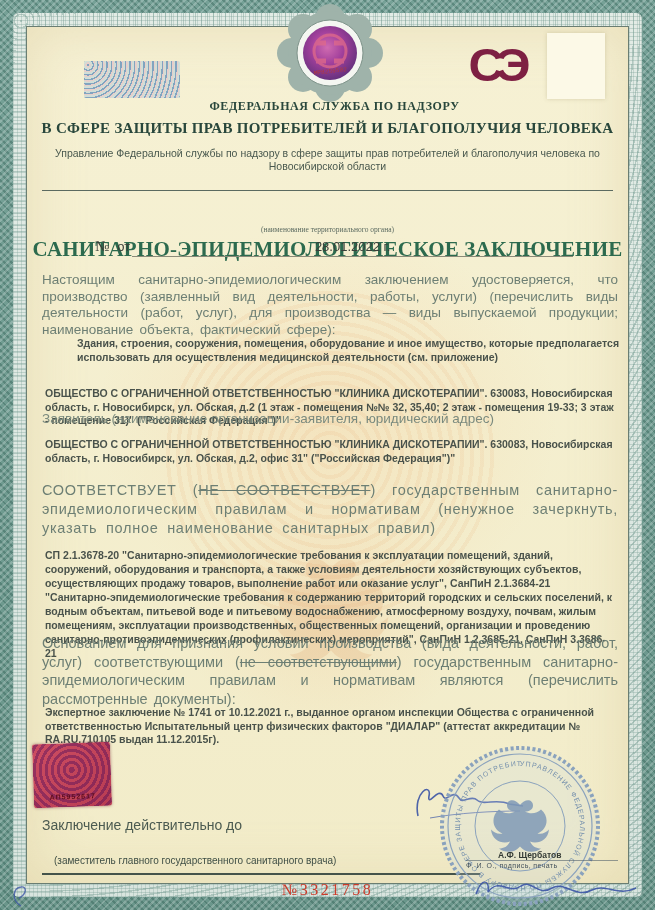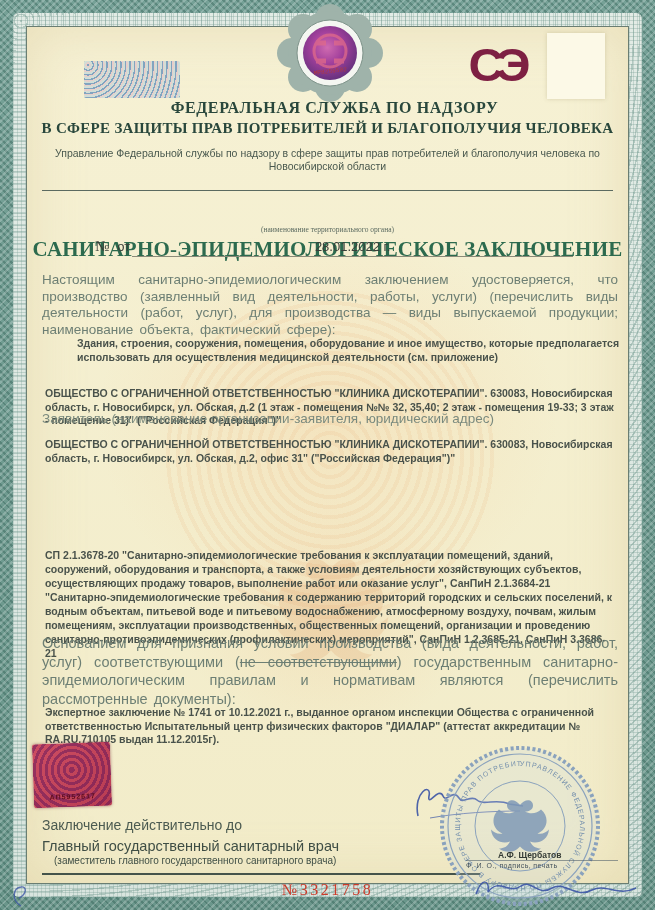--- a/index.html
+++ b/index.html
@@ -37,21 +37,21 @@
       repeating-radial-gradient(circle at 4px 4px, rgba(85,135,185,.85) 0 1.4px, rgba(215,170,195,.55) 1.4px 2.8px, rgba(175,205,220,.6) 2.8px 4.6px);}
   .rosette{position:absolute;left:262px;top:3px;width:136px;height:99px;}
   .se-logo{position:absolute;left:470px;top:40px;width:80px;height:52px;
     font-weight:bold;font-size:47px;line-height:50px;letter-spacing:-7px;color:#7e2043;
     transform:scaleX(1.04);}
   .white-box{position:absolute;left:547px;top:33px;width:58px;height:66px;background:#fcf9e7;
     box-shadow:0 0 4px rgba(120,110,60,.25);}
 
   
   .agency1{position:absolute;top:99px;left:14px;right:0;text-align:center;
-    font-family:"Liberation Serif",serif;font-weight:bold;font-size:16px;color:#29473c;letter-spacing:.6px;}
+    font-family:"Liberation Serif",serif;font-weight:bold;font-size:12px;color:#29473c;letter-spacing:.6px;}
   .agency2{position:absolute;top:120px;left:0;right:0;text-align:center;
     font-family:"Liberation Serif",serif;font-weight:bold;font-size:15px;color:#29473c;letter-spacing:.3px;}
   .terr1{position:absolute;top:147px;left:50px;right:50px;text-align:center;font-size:10.5px;color:#49584e;}
   .terr2{position:absolute;top:160px;left:50px;right:50px;text-align:center;font-size:10.5px;color:#49584e;}
   .t-rule{position:absolute;top:190px;left:42px;right:42px;border-top:1px solid #5b6a60;}
   .t-caption{position:absolute;top:191px;left:0;right:0;text-align:center;
     font-family:"Liberation Serif",serif;font-size:7.5px;color:#5b6a60;margin-top:34px;}
   .doc-title{position:absolute;top:201px;left:0;right:0;text-align:center;
     font-family:"Liberation Serif",serif;font-weight:bold;font-size:21px;color:#2c6a4e;letter-spacing:.2px;margin-top:36px;}
 
@@ -158,38 +158,38 @@
       <span class="ot">от</span>
       <span class="cell c2">28.01.2022 г.</span>
     </div>
 
     <div class="p-certify tpl">Настоящим санитарно-эпидемиологическим заключением удостоверяется, что производство (заявленный вид деятельности, работы, услуги) (перечислить виды деятельности (работ, услуг), для производства — виды выпускаемой продукции; наименование объекта, фактический сфере):</div>
     <div class="e-object entry">Здания, строения, сооружения, помещения, оборудование и иное имущество, которые предполагается использовать для осуществления медицинской деятельности (см. приложение)</div>
     <div class="e-producer entry">ОБЩЕСТВО С ОГРАНИЧЕННОЙ ОТВЕТСТВЕННОСТЬЮ "КЛИНИКА ДИСКОТЕРАПИИ". 630083, Новосибирская область, г. Новосибирск, ул. Обская, д.2 (1 этаж - помещения №№ 32, 35,40; 2 этаж - помещения 19-33; 3 этаж - помещение 31)" ("Российская Федерация")"</div>
     <div class="applicant-label">Заявитель (наименование организации-заявителя, юридический адрес)</div>
     <div class="e-applicant entry">ОБЩЕСТВО С ОГРАНИЧЕННОЙ ОТВЕТСТВЕННОСТЬЮ "КЛИНИКА ДИСКОТЕРАПИИ". 630083, Новосибирская область, г. Новосибирск, ул. Обская, д.2, офис 31" ("Российская Федерация")"</div>
 
+    <div class="p-compliance tpl"><span>СООТВЕТСТВУЕТ (</span><span class="struck">НЕ СООТВЕТСТВУЕТ</span><span>) государственным санитарно-эпидемиологическим правилам и нормативам (ненужное зачеркнуть, указать полное наименование санитарных правил)</span></div>
 
     <div class="e-regs entry">СП 2.1.3678-20 "Санитарно-эпидемиологические требования к эксплуатации помещений, зданий, сооружений, оборудования и транспорта, а также условиям деятельности хозяйствующих субъектов, осуществляющих продажу товаров, выполнение работ или оказание услуг", СанПиН 2.1.3684-21 "Санитарно-эпидемиологические требования к содержанию территорий городских и сельских поселений, к водным объектам, питьевой воде и питьевому водоснабжению, атмосферному воздуху, почвам, жилым помещениям, эксплуатации производственных, общественных помещений, организации и проведению санитарно-противоэпидемических (профилактических) мероприятий", СанПиН 1.2.3685-21, СанПиН 3.3686-21</div>
 
     <div class="p-basis tpl"><span>Основанием для признания условий производства (вида деятельности, работ, услуг) соответствующими (</span><span class="struck">не соответствующими</span><span>) государственным санитарно-эпидемиологическим правилам и нормативам являются (перечислить рассмотренные документы):</span></div>
 
     <div class="e-docs entry">Экспертное заключение № 1741 от 10.12.2021 г., выданное органом инспекции Общества с ограниченной ответственностью Испытательный центр физических факторов "ДИАЛАР" (аттестат аккредитации № RA.RU.710105 выдан 11.12.2015г).</div>
 
     <div class="holo-red">
       <div class="code">АП5952617</div>
     </div>
 
     <svg class="sig" style="left:408px;top:780px;width:130px;height:42px" viewBox="0 0 130 42">
       <path d="M10,36 C5,12 24,2 21,16 C19,28 31,6 35,16 C38,24 45,8 51,18 C55,25 63,14 69,20 C75,26 89,18 101,24 L115,26" fill="none" stroke="#3c55a5" stroke-width="1.6" opacity=".9"></path>
       <path d="M22,38 C50,33 85,31 112,31" fill="none" stroke="#3c55a5" stroke-width="1" opacity=".7"></path>
     </svg>
 
     <div class="valid-until">Заключение действительно до</div>
-    <div class="chief1">Главный государственный санитарный врач</div>
     <div class="chief2">(заместитель главного государственного санитарного врача)</div>
     <div class="chief-rule"></div>
 
     <svg class="stamp" viewBox="0 0 185 166">
       <circle cx="92" cy="82" r="78" fill="rgba(198,212,228,.22)" stroke="#8aa2bd" stroke-width="4" stroke-dasharray="3 2.5"></circle>
       <circle cx="92" cy="82" r="72" fill="none" stroke="#8aa2bd" stroke-width="1.2"></circle>
       <circle cx="92" cy="82" r="45" fill="none" stroke="#8aa2bd" stroke-width="1"></circle>
       <defs>
           <path id="stampTextPath" d="M 92 22 a 60 60 0 1 1 -0.01 0"></path>
         </defs>

